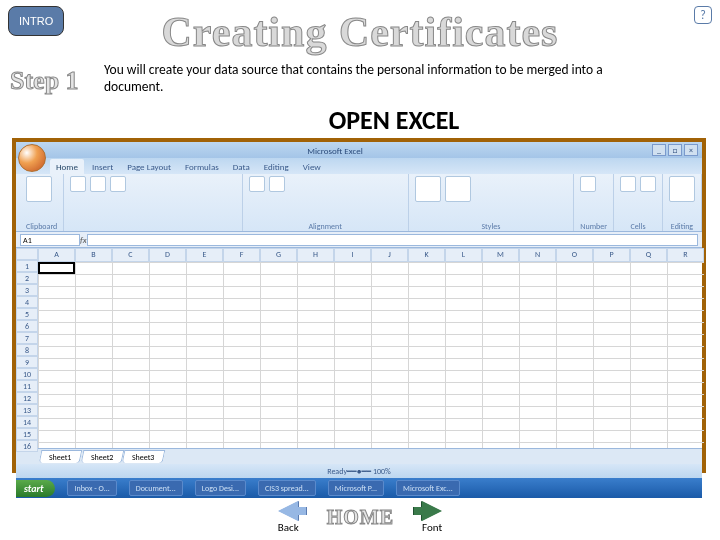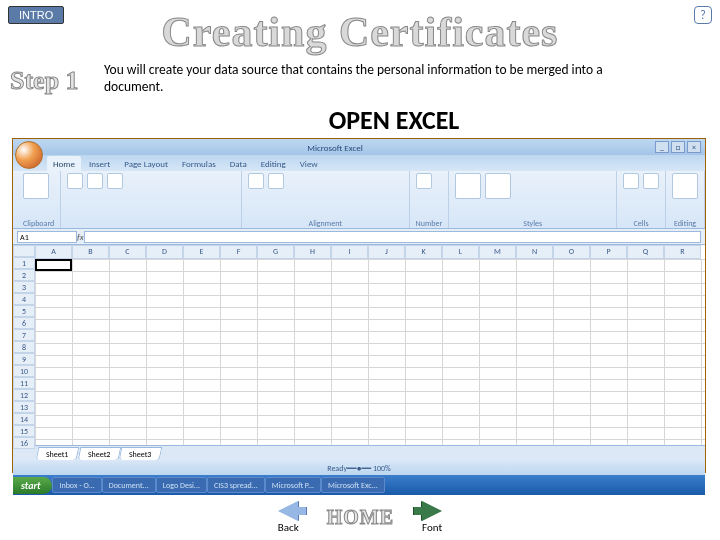--- a/index.html
+++ b/index.html
@@ -10,22 +10,22 @@
     font-family: Calibri, Arial, sans-serif;
     position: relative;
     overflow: hidden;
   }
   .intro-btn {
     position: absolute;
     top: 6px; left: 8px;
     background: #5a7ba8;
     color: #fff;
     border: 1px solid #333;
-    border-radius: 2px;
-    padding: 2px 10px;
+    border-radius: 8px;
+    padding: 8px 10px;
     font-size: 11px;
     cursor: pointer;
   }
   .help-btn {
     position: absolute;
     top: 6px; right: 8px;
     width: 18px; height: 18px;
     border: 1px solid #5a7ba8;
     border-radius: 4px;
     color: #5a7ba8;
@@ -68,21 +68,21 @@
     font-size: 26px;
     font-weight: bold;
     color: #000;
     padding-left: 64px;
   }
   
   .excel {
     position: absolute;
     top: 138px; left: 12px;
     width: 694px; height: 335px;
-    border: 1px solid #a16207;
+    border: 4px solid #a16207;
     background: #eab308;
     font-size: 9px;
   }
   .excel-titlebar {
     height: 16px;
     background: linear-gradient(#bdd7f0,#a4c5e8);
     display: flex; align-items: center;
     padding: 0 4px;
     color: #2a4a7a;
   }
@@ -202,21 +202,21 @@
     padding: 0 6px;
     font-size: 8px;
     color: #3a5a8a;
     justify-content: center;
   }
   .taskbar {
     height: 20px;
     background: linear-gradient(#3a7ecc,#1a5aa8);
     display: flex;
     align-items: center;
-    gap: 0;
+    gap: 12px;
     padding-right: 4px;
   }
   .startbtn {
     background: linear-gradient(#5aaa4a,#2a7a2a);
     color: #fff;
     font-style: italic;
     font-weight: bold;
     padding: 2px 12px 2px 8px;
     border-radius: 0 10px 10px 0;
     font-size: 10px;
@@ -308,32 +308,32 @@
           <div class="rico"></div>
         </div>
       </div>
     <div class="rgroup" style="flex:1.2">
         <div class="rbtns">
           <div class="rico"></div>
           <div class="rico"></div>
         </div>
         <div class="gname">Alignment</div>
       </div>
-    <div class="rgroup">
-        <div class="rbtns">
-          <div class="rico"></div>
-        </div>
-        <div class="gname">Number</div>
-      </div>
     <div class="rgroup" style="flex:1.2">
         <div class="rbtns">
           <div class="rico big"></div>
           <div class="rico big"></div>
         </div>
         <div class="gname">Styles</div>
+      </div>
+    <div class="rgroup">
+        <div class="rbtns">
+          <div class="rico"></div>
+        </div>
+        <div class="gname">Number</div>
       </div>
     <div class="rgroup">
         <div class="rbtns">
           <div class="rico"></div>
           <div class="rico"></div>
         </div>
         <div class="gname">Cells</div>
       </div>
     <div class="rgroup">
         <div class="rbtns">

